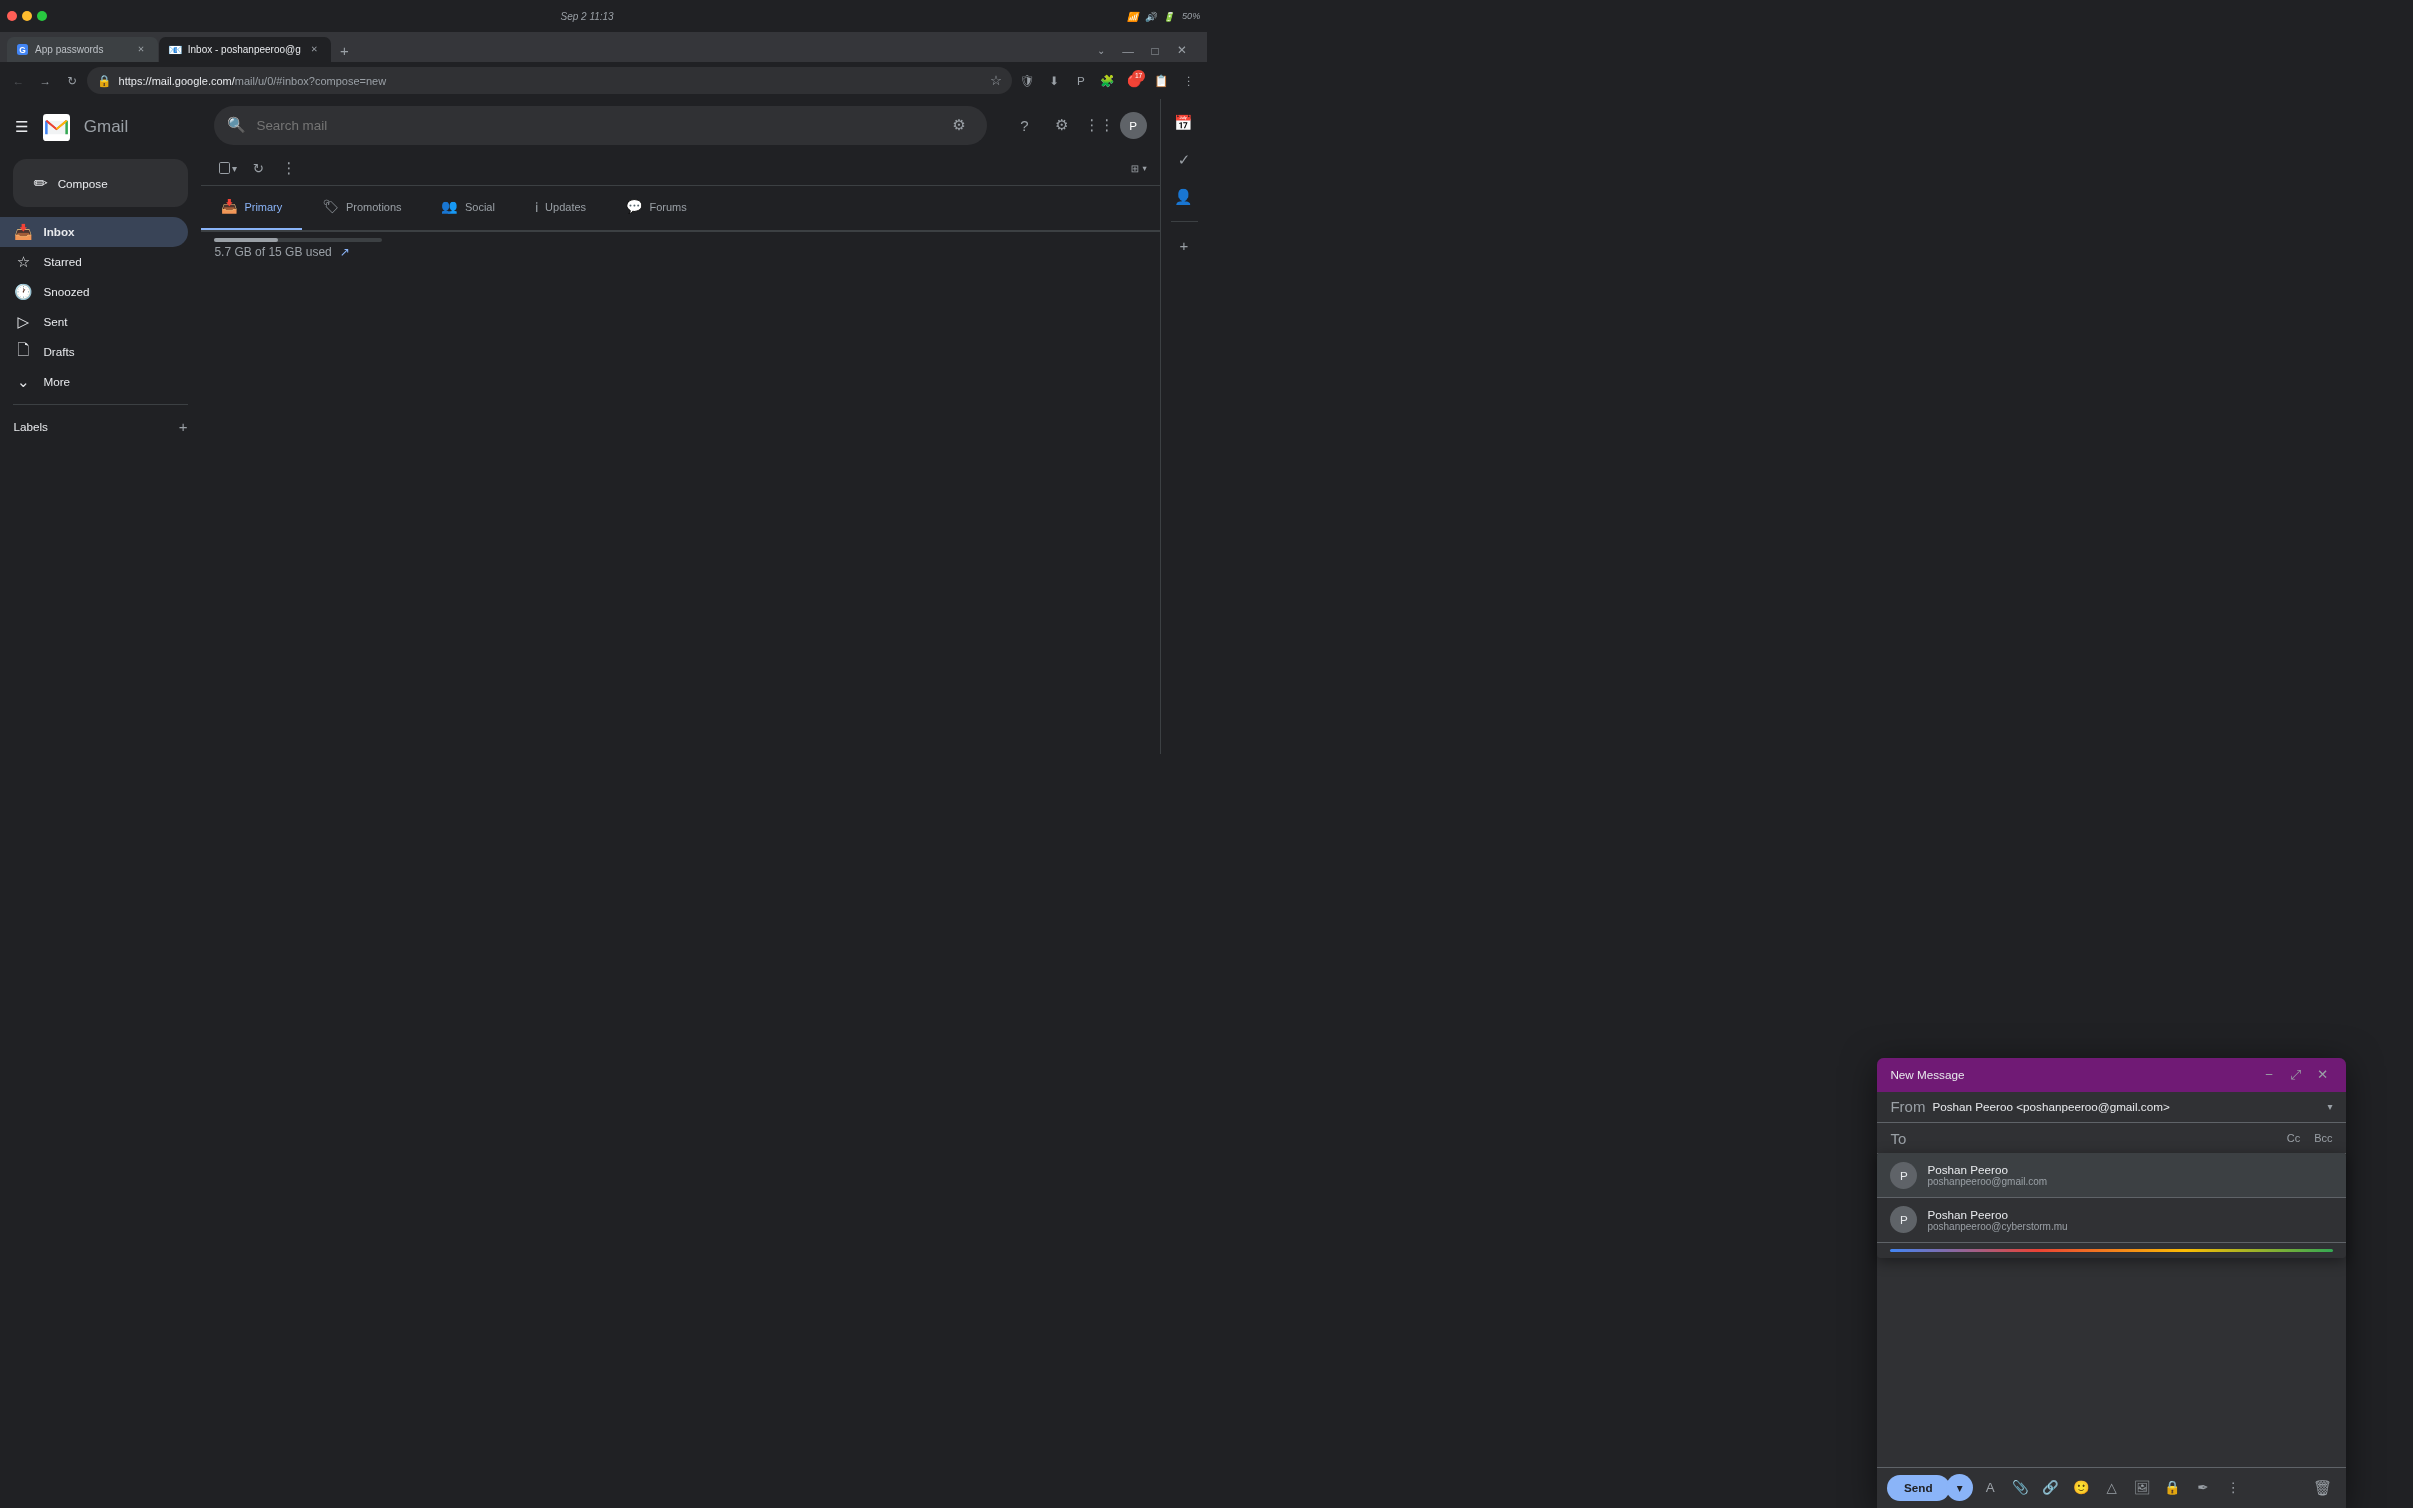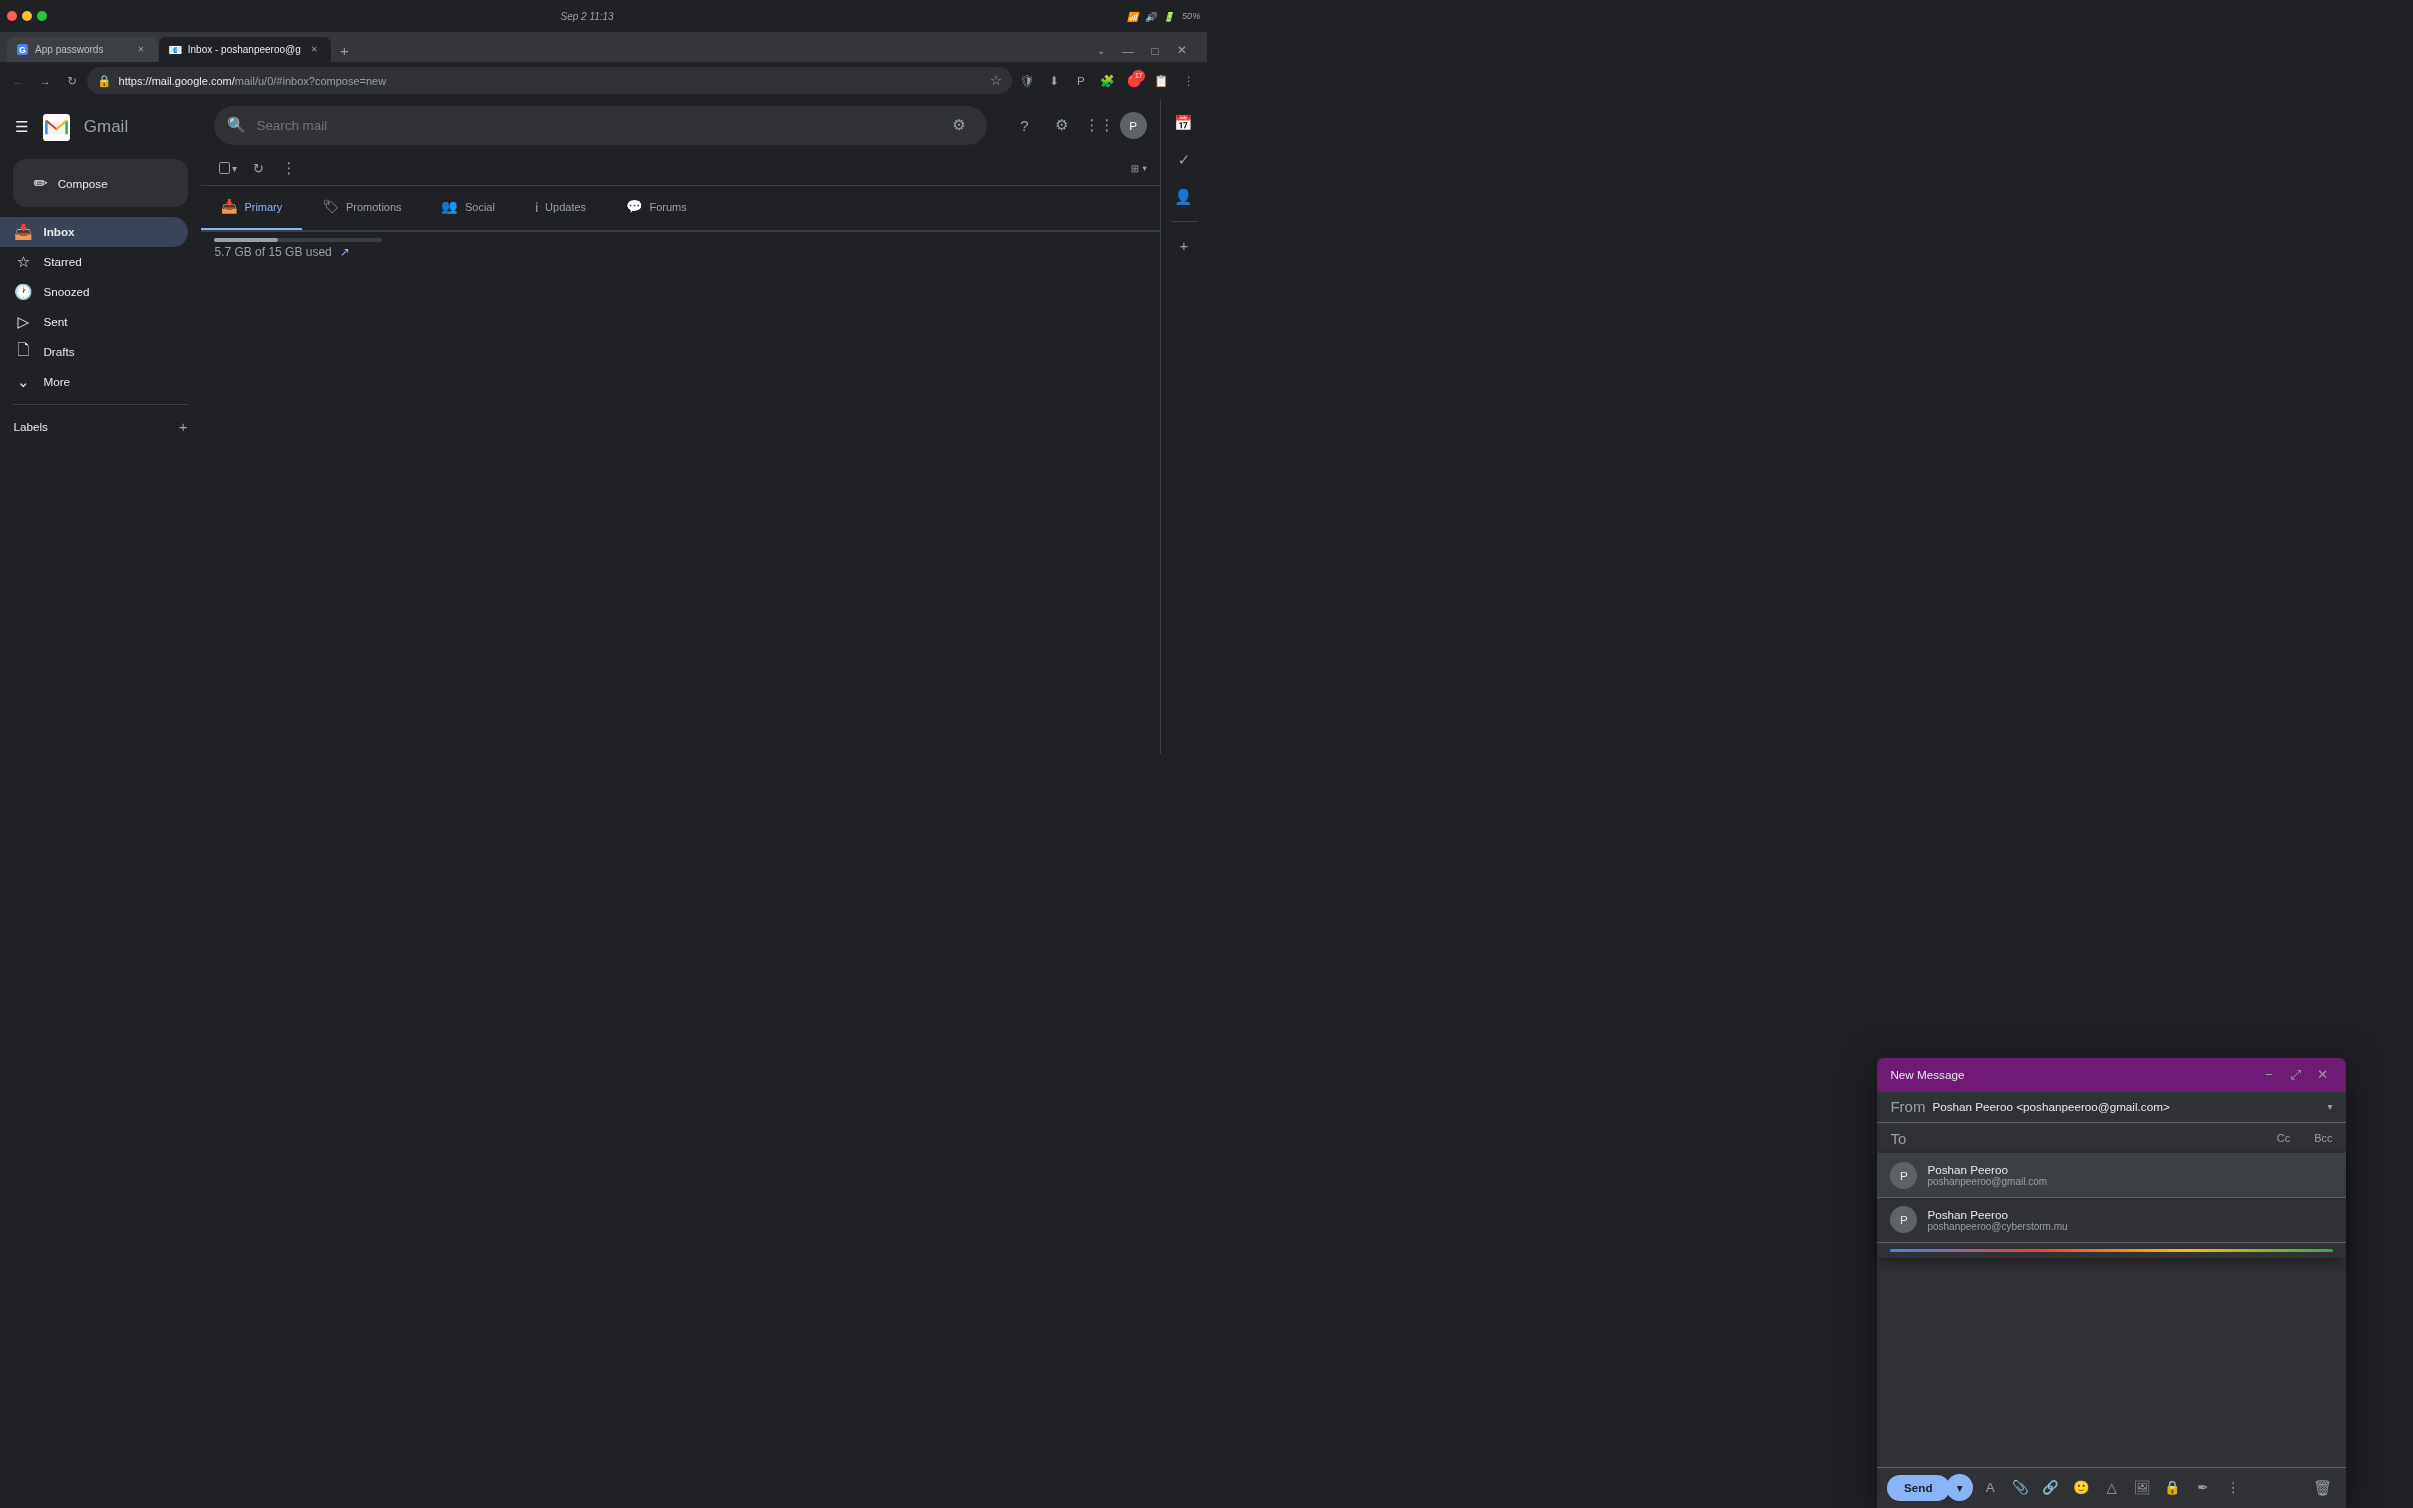--- a/index.html
+++ b/index.html
@@ -365,21 +365,21 @@
     }
     .compose-field-input {
       flex: 1;
       background: none;
       border: none;
       outline: none;
       color: #e8eaed;
       font-size: 11.7px;
     }
     .compose-field-actions {
-      display: flex; gap: 24px; color: #9aa0a6; font-size: 11px;
+      display: flex; gap: 14px; color: #9aa0a6; font-size: 11px;
     }
     .compose-field-action { cursor: pointer; }
     .compose-body {
       flex: 1;
       min-height: 285px;
       padding: 6.7px 13.4px;
       color: #e8eaed;
       font-size: 11.7px;
     }
     .compose-footer {

